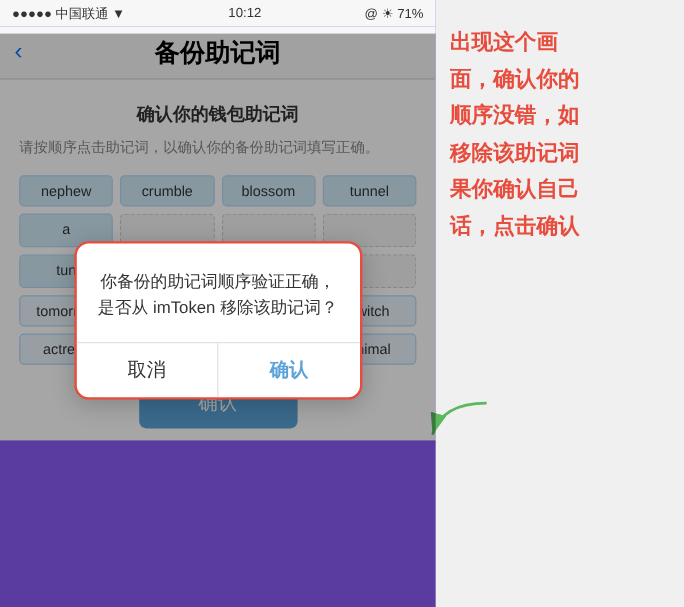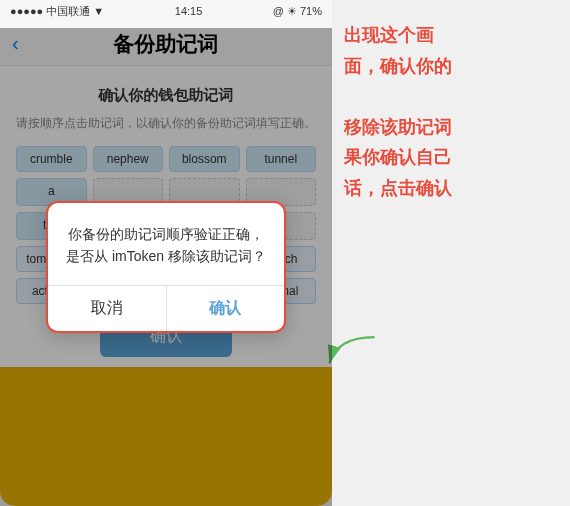--- a/index.html
+++ b/index.html
@@ -7,26 +7,25 @@
       width: 570px;
       height: 506px;
       background: #f0f0f0;
       font-family: -apple-system, 'PingFang SC', 'Helvetica Neue', Arial, sans-serif;
       overflow: hidden;
       display: flex;
     }
 
     
     .phone-container {
-      width: 332px;
+      width: 363px;
       height: 506px;
-      background: #eab308;
+      background: #8b5cf6;
       position: relative;
       flex-shrink: 0;
-      border-radius: 15px;
     }
 
     
     .status-bar {
       width: 100%;
       height: 22px;
       background: #f7f7f7;
       display: flex;
       align-items: center;
       justify-content: space-between;
@@ -198,36 +197,36 @@
       height: 40px;
     }
   </style>
 </head>
 <body>
 
 <div class="phone-container">
 
   <div class="status-bar">
     <span class="status-left">●●●●● 中国联通 ▼</span>
-    <span>14:15</span>
+    <span>10:12</span>
     <span class="status-right">@ ☀ 71%</span>
   </div>
 
   <div class="nav-bar">
     <span class="nav-back">‹</span>
     <span class="nav-title">备份助记词</span>
   </div>
 
   <div class="main-content">
     <div class="page-title">确认你的钱包助记词</div>
     <div class="page-subtitle">请按顺序点击助记词，以确认你的备份助记词填写正确。</div>
 
     <div class="word-grid">
+      <div class="word-tag selected">nephew</div>
       <div class="word-tag selected">crumble</div>
-      <div class="word-tag selected">nephew</div>
       <div class="word-tag selected">blossom</div>
       <div class="word-tag selected">tunnel</div>
     </div>
 
     <div class="word-grid">
       <div class="word-tag selected">a</div>
       <div class="word-tag empty"></div>
       <div class="word-tag empty"></div>
       <div class="word-tag empty"></div>
     </div>
@@ -267,21 +266,21 @@
       </div>
     </div>
   </div>
 
 </div>
 
 <div class="annotation-panel">
   <div class="annotation-text">
     <span>出现这个画</span><br>
     <span>面，确认你的</span><br>
-    <br>
+    <span>顺序没错，如</span><br>
     <span>移除该助记词</span><br>
     <span>果你确认自己</span><br>
     <span>话，点击确认</span>
   </div>
 
   <div class="arrow-wrap">
     <svg class="arrow" viewBox="0 0 80 50" xmlns="http://www.w3.org/2000/svg">
       <defs>
         <marker id="arrowhead" markerWidth="8" markerHeight="6" refX="8" refY="3" orient="auto">
           <polygon points="0 0, 8 3, 0 6" fill="#5cb85c"></polygon>

